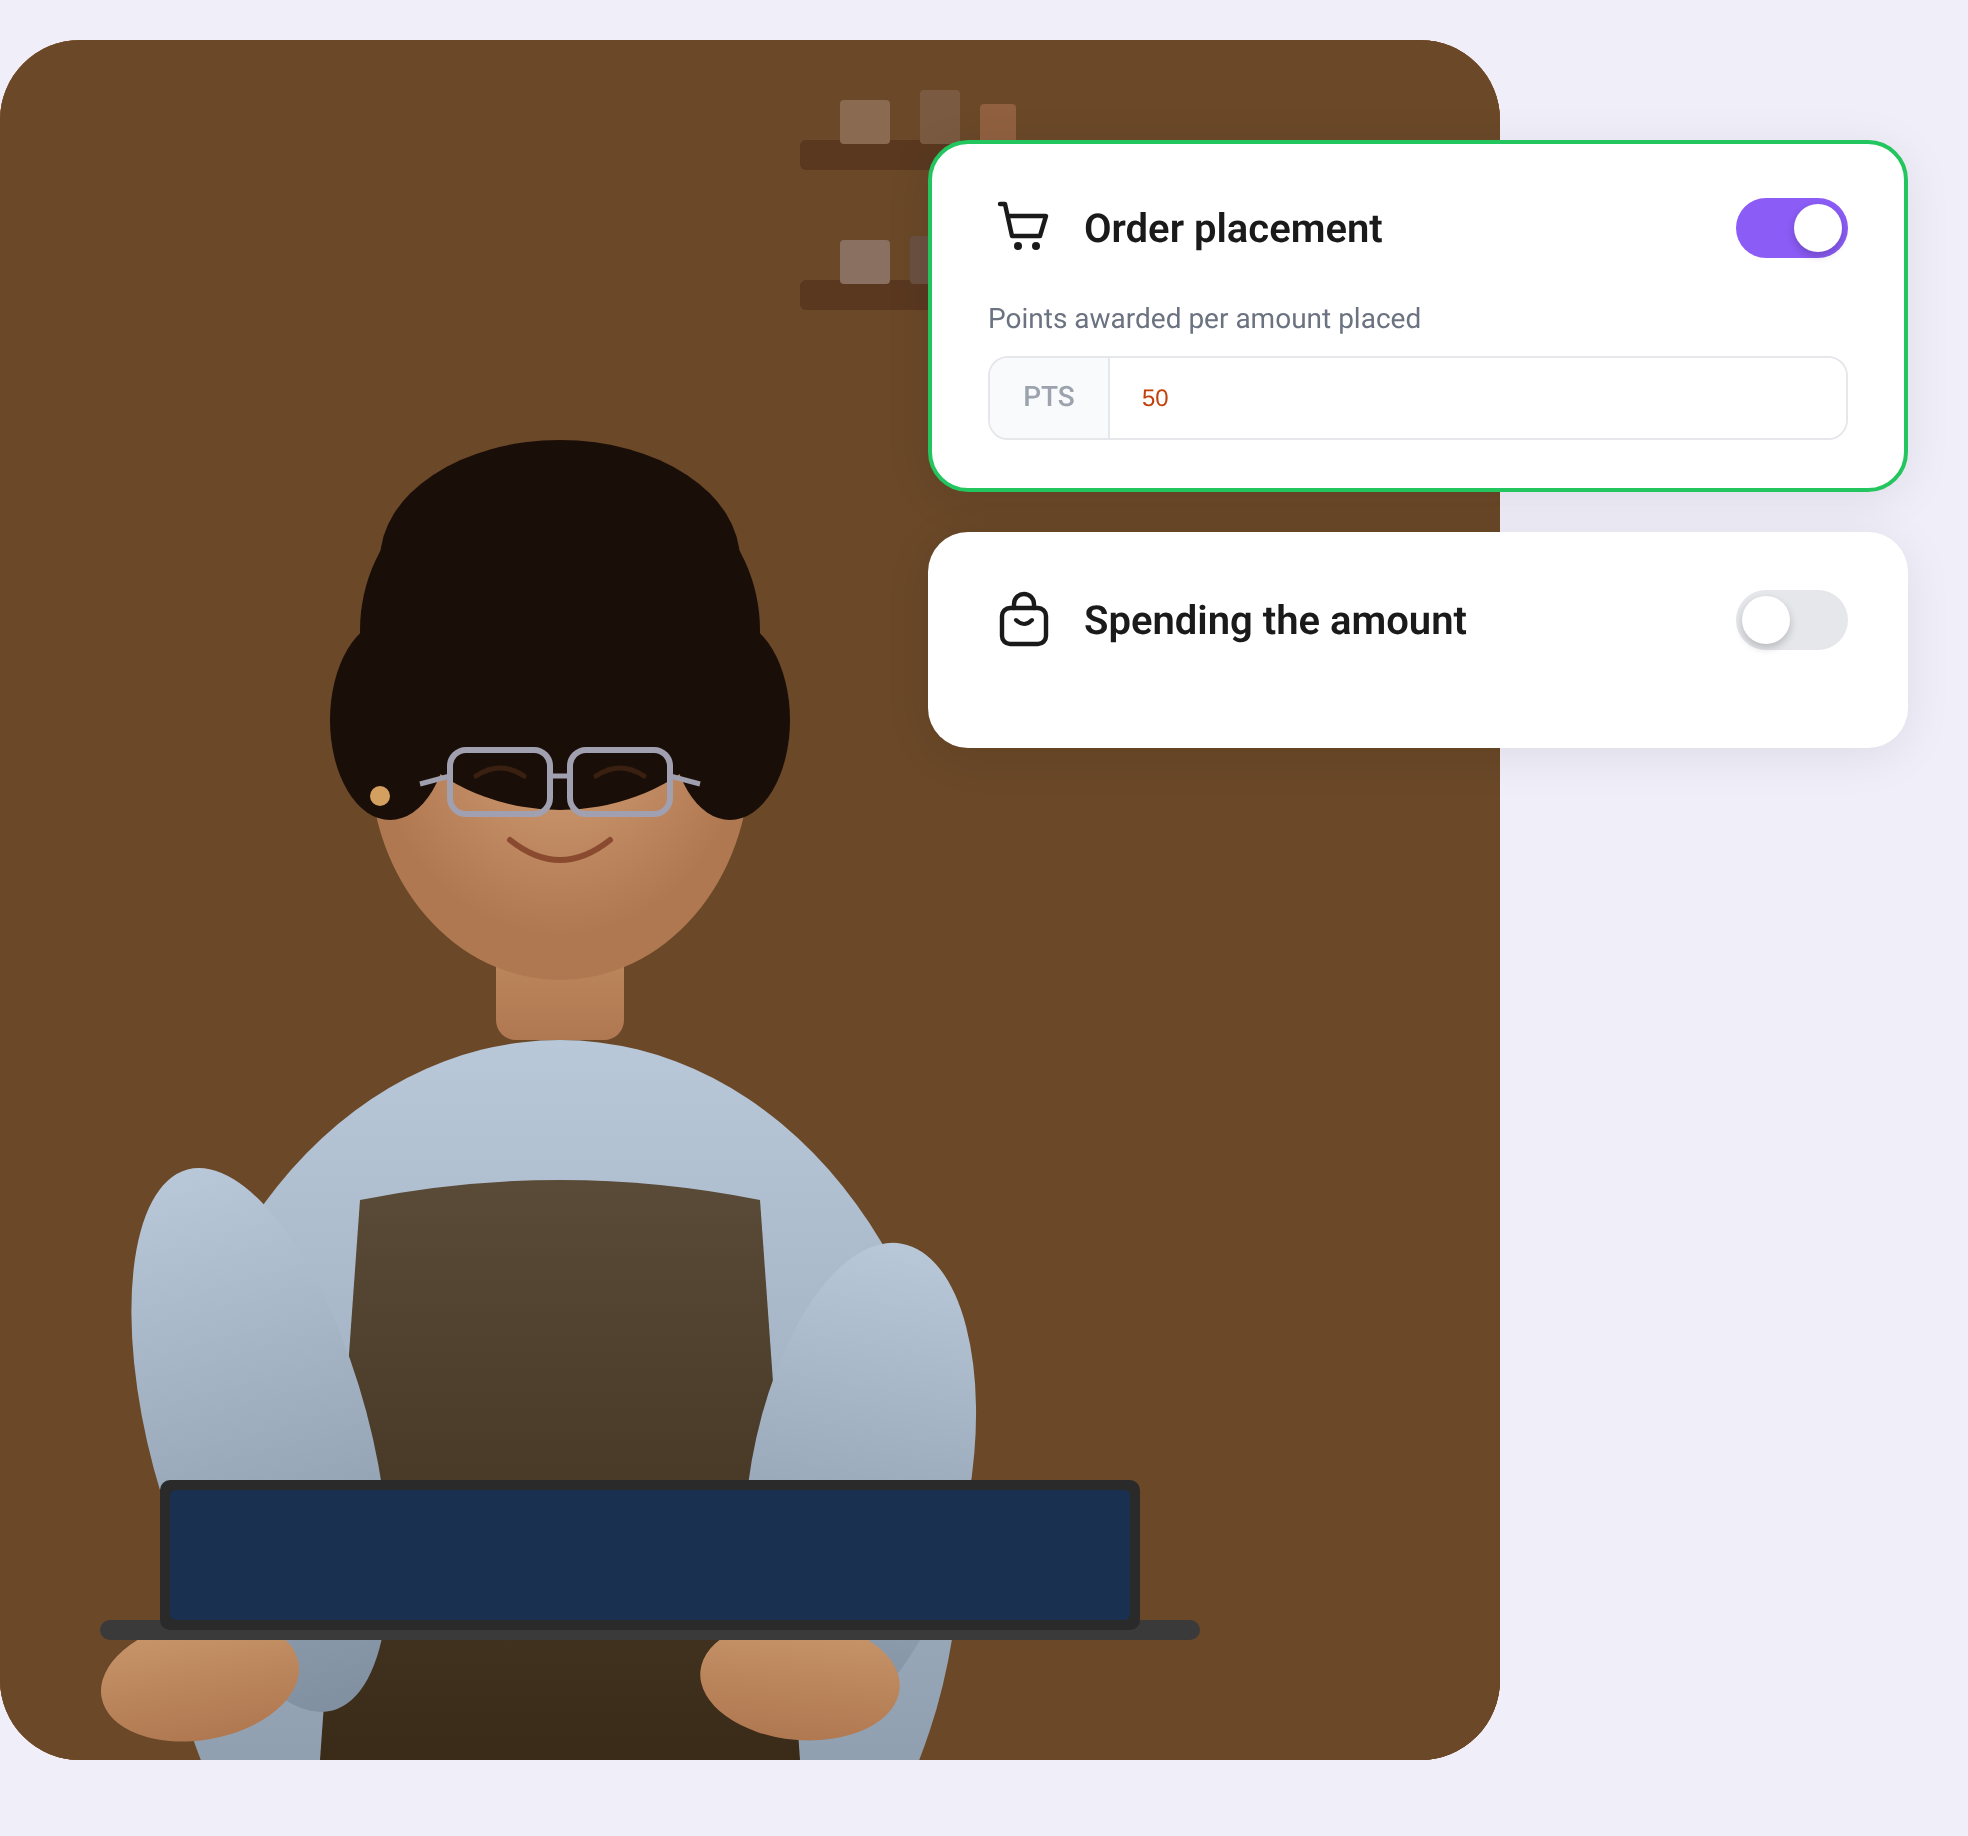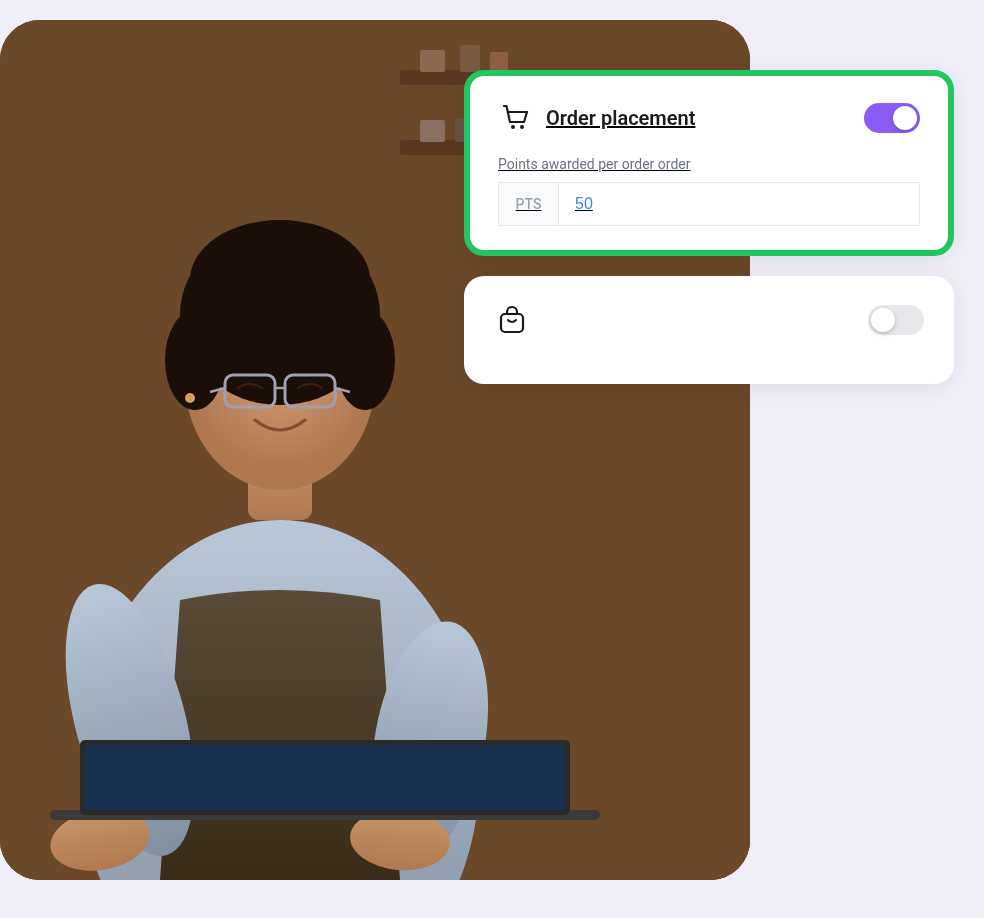--- a/index.html
+++ b/index.html
@@ -67,22 +67,21 @@
 
     
     .card {
       background: #ffffff;
       border-radius: 20px;
       padding: 24px 28px;
       box-shadow: 0 4px 24px rgba(0,0,0,0.08);
     }
 
     .card-active {
-      border: 6px solid #22c55e;
-      text-decoration: underline;
+      border: 2px solid #22c55e;
     }
 
     .card-inactive {
       border: 2px solid transparent;
     }
 
     .card-header {
       display: flex;
       align-items: center;
       justify-content: space-between;
@@ -154,21 +153,21 @@
     
     .field-label {
       font-size: 14px;
       color: #6b7280;
       margin-bottom: 10px;
     }
 
     .input-group {
       display: flex;
       border: 1.5px solid #e5e7eb;
-      border-radius: 0;
+      border-radius: 10px;
       overflow: hidden;
       margin-bottom: 20px;
     }
 
     .input-group:last-child {
       margin-bottom: 0;
     }
 
     .input-prefix {
       padding: 12px 16px;
@@ -178,22 +177,22 @@
       font-weight: 500;
       border-right: 1.5px solid #e5e7eb;
       display: flex;
       align-items: center;
       min-width: 60px;
       justify-content: center;
     }
 
     .input-value {
       padding: 12px 16px;
-      font-size: 16px;
-      color: #3b82f6;
+      font-size: 12px;
+      color: #c2410c;
       flex: 1;
       border: none;
       outline: none;
       background: white;
     }
   </style>
 </head>
 <body>
 
 <div class="photo-area">
@@ -293,41 +292,42 @@
         <span class="card-title">Order placement</span>
       </div>
       <label class="toggle">
         <div class="toggle-slider on">
           <div class="toggle-knob on"></div>
         </div>
       </label>
     </div>
 
     <div>
-      <div class="field-label">Points awarded per order order</div>
+      <div class="field-label">Points awarded per amount placed</div>
       <div class="input-group">
         <div class="input-prefix">PTS</div>
         <input class="input-value" type="text" value="50" style="">
       </div>
     </div>
 
     <div>
     </div>
   </div>
 
   <div class="card card-inactive">
     <div class="card-header">
       <div class="card-title-group">
         <div class="card-icon">
           <svg width="32" height="32" viewBox="0 0 32 32" fill="none" xmlns="http://www.w3.org/2000/svg">
             <rect x="5" y="10" width="22" height="18" rx="4" stroke="#1a1a1a" stroke-width="2.2"></rect>
             <path d="M11 10V8a5 5 0 0 1 10 0v2" stroke="#1a1a1a" stroke-width="2.2" stroke-linecap="round"></path>
             <path d="M12 16 Q16 20 20 16" stroke="#1a1a1a" stroke-width="2" stroke-linecap="round" fill="none"></path>
           </svg>
         </div>
+        <span class="card-title">Spending the amount</span>
       </div>
       <label class="toggle">
         <div class="toggle-slider off">
           <div class="toggle-knob off"></div>
         </div>
       </label>
     </div>
   </div>
 
 </div>

